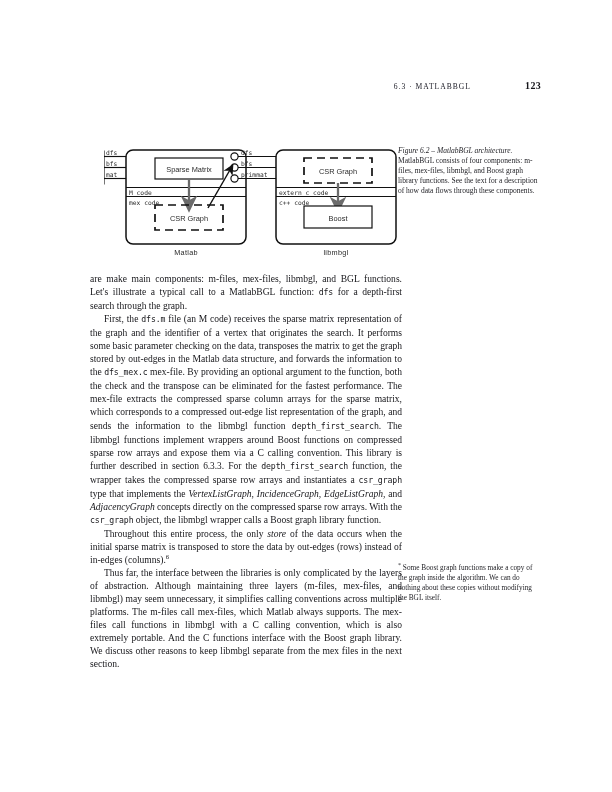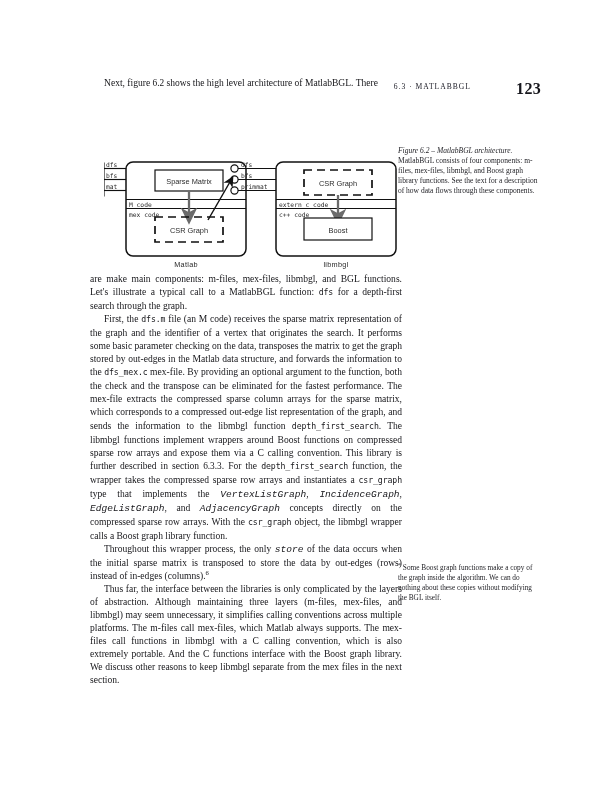--- a/index.html
+++ b/index.html
@@ -39,21 +39,21 @@
     font-size: 7.6px;
     letter-spacing: 1.0px;
     font-variant: small-caps;
     color: #20202a;
     white-space: nowrap;
   }
   .runhead-folio {
     position: absolute;
     right: 0px;
     top: -2px;
-    font-size: 16px;
+    font-size: 10px;
     font-weight: bold;
     color: #16161c;
     letter-spacing: 0.3px;
   }
 
   
   .maincol {
     position: absolute;
     left: 90px;
     width: 312px;
@@ -66,21 +66,21 @@
   .maincol p {
     margin: 0;
     text-indent: 0;
   }
   .maincol p.ind { text-indent: 14px; }
   .mono {
     font-family: "DejaVu Sans Mono", monospace;
     font-size: 8.2px;
     letter-spacing: -0.1px;
   }
-  .it { font-style: italic; font-family: Liberation Mono, monospace; }
+  .it { font-style: italic; }
   .sc-num { font-size: 9.3px; }
   sup.fn {
     font-size: 6.6px;
     vertical-align: super;
     line-height: 0;
   }
 
   
   .tb { position: absolute; left: 0; width: 312px; }
 
@@ -105,49 +105,48 @@
   .footnote sup {
     font-size: 6px;
     vertical-align: super;
     line-height: 0;
   }
 
   
   .figure {
     position: absolute;
     left: 104px;
-    top: 154px;
+    top: 142px;
     width: 296px;
     height: 120px;
     text-decoration: underline;
   }
   .figure svg { display: block; }
 </style>
 </head>
 <body>
 
 <div class="page">
 
   <div class="runhead">
     <div class="runhead-title">6.3 · MATLABBGL</div>
     <div class="runhead-folio">123</div>
   </div>
 
   <div class="maincol">
 
     <div class="tb" style="top:0px;">
-      <p class="ind"><span>Next, figure </span><span class="sc-num">6.2</span><span> shows the high level architecture of MatlabBGL.  There</span></p>
     </div>
 
     <div class="tb" style="top:196px;">
       <p><span>are make main components: m-files, mex-files, libmbgl, and BGL functions. Let's illustrate a typical call to a MatlabBGL function: </span><span class="mono">dfs</span><span> for a depth-first search through the graph.</span></p>
 
       <p class="ind"><span>First, the </span><span class="mono">dfs.m</span><span> file (an M code) receives the sparse matrix representation of the graph and the identifier of a vertex that originates the search. It performs some basic parameter checking on the data, transposes the matrix to get the graph stored by out-edges in the Matlab data structure, and forwards the information to the </span><span class="mono">dfs_mex.c</span><span> mex-file. By providing an optional argument to the function, both the check and the transpose can be eliminated for the fastest performance. The mex-file extracts the compressed sparse column arrays for the sparse matrix, which corresponds to a compressed out-edge list representation of the graph, and sends the information to the libmbgl function </span><span class="mono">depth_first_search</span><span>. The libmbgl functions implement wrappers around Boost functions on compressed sparse row arrays and expose them via a C calling convention. This library is further described in section </span><span class="sc-num">6.3.3</span><span>. For the </span><span class="mono">depth_first_search</span><span> function, the wrapper takes the compressed sparse row arrays and instantiates a </span><span class="mono">csr_graph</span><span> type that implements the </span><span class="it">VertexListGraph</span><span>, </span><span class="it">IncidenceGraph</span><span>, </span><span class="it">EdgeListGraph</span><span>, and </span><span class="it">AdjacencyGraph</span><span> concepts directly on the compressed sparse row arrays. With the </span><span class="mono">csr_graph</span><span> object, the libmbgl wrapper calls a Boost graph library function.</span></p>
 
-      <p class="ind"><span>Throughout this wrapper process, the only </span><span class="it">store</span><span> of the data occurs when the initial sparse matrix is transposed to store the data by out-edges (rows) instead of in-edges (columns).</span><sup class="fn">6</sup></p>
+      <p class="ind"><span>Throughout this entire process, the only </span><span class="it">store</span><span> of the data occurs when the initial sparse matrix is transposed to store the data by out-edges (rows) instead of in-edges (columns).</span><sup class="fn">6</sup></p>
 
       <p class="ind">Thus far, the interface between the libraries is only complicated by the layers of abstraction. Although maintaining three layers (m-files, mex-files, and libmbgl) may seem unnecessary, it simplifies calling conventions across multiple platforms. The m-files call mex-files, which Matlab always supports. The mex-files call functions in libmbgl with a C calling convention, which is also extremely portable. And the C functions interface with the Boost graph library. We discuss other reasons to keep libmbgl separate from the mex files in the next section.</p>
     </div>
 
   </div>
 
   <div class="margincol fig-caption">
     <span class="capnum">Figure 6.2 – </span><span class="captitle">MatlabBGL architecture.</span><span> MatlabBGL consists of four components: m-files, mex-files, libmbgl, and Boost graph library functions. See the text for a description of how data flows through these components.</span>
   </div>
 

